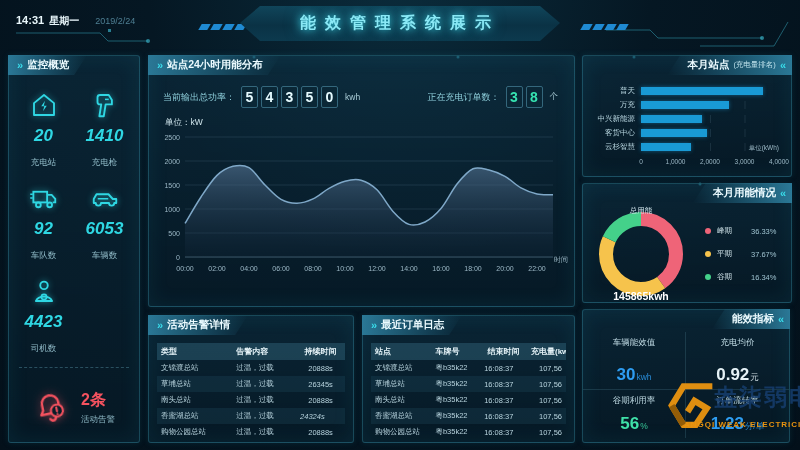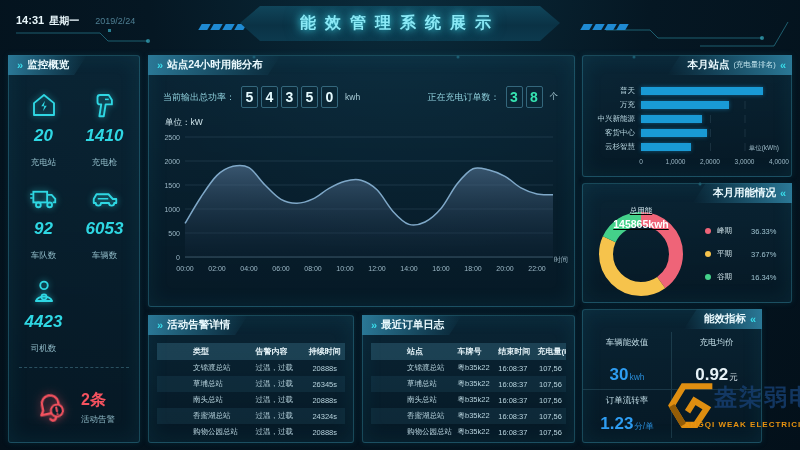--- a/index.html
+++ b/index.html
@@ -66,52 +66,52 @@
     font-size:14px;font-weight:bold;color:#e6fbff;}
   .dbox.green{color:#36e4b2;}
   .unit-row{margin:9px 0 0 16px;font-size:8.5px;color:#cfe5ec;}
   .chart-wrap{position:relative;margin:2px 4px 0 6px;}
   .xaxis-name{position:absolute;right:2px;bottom:30px;font-size:7px;color:#9cb8c6;}
 
   
   .alarm-panel{left:148px;top:315px;width:206px;height:128px;}
   .orders-panel{left:362px;top:315px;width:213px;height:128px;}
   .tbl{margin:27px 8px 0;}
-  .trow{display:flex;align-items:center;height:16px;font-size:7.5px;color:#b7d3dd;padding-left:32px;}
+  .trow{display:flex;align-items:center;height:16px;font-size:7.5px;color:#b7d3dd;}
   .trow.thead{height:17px;font-weight:bold;font-size:8px;color:#e6f4f9;background:rgba(74,140,165,.30);}
   .trow.alt{background:rgba(56,110,134,.17);}
   .trow span{padding:0 4px;overflow:hidden;white-space:nowrap;}
 
   
   .stations-panel{left:582px;top:55px;width:210px;height:122px;}
   .bars{margin:28px 12px 0 8px;}
   .brow{display:flex;align-items:center;height:14px;}
   .brow .blbl{width:50px;text-align:right;padding-right:6px;font-size:7.5px;color:#b8d6e0;white-space:nowrap;}
   .brow .btrack{flex:1;position:relative;height:8px;
     background-image:linear-gradient(90deg,rgba(160,200,220,.12) 1px,transparent 1px);background-size:25% 100%;}
   .brow .bar{height:100%;background:#199ad5;box-shadow:0 0 4px rgba(25,154,213,.5);}
   .baxis{position:relative;height:12px;margin:2px 12px 0 58px;font-size:6.5px;color:#9cb9c6;}
   .baxis span{position:absolute;transform:translateX(-50%);top:2px;}
   .bunit{position:absolute;right:12px;top:88px;font-size:6.5px;color:#9cb9c6;}
 
   
   .energy-panel{left:582px;top:183px;width:210px;height:120px;}
   .donut-zone{display:flex;align-items:center;margin-top:22px;}
   .donut-wrap{position:relative;width:96px;height:96px;margin-left:10px;}
-  .donut-center{position:absolute;inset:0;display:flex;flex-direction:column;align-items:center;justify-content:flex-start;text-decoration:underline;}
+  .donut-center{position:absolute;inset:0;display:flex;flex-direction:column;align-items:center;justify-content:space-between;}
   .donut-center .cl{font-size:7.5px;color:#cfe3ea;}
   .donut-center .cv{font-size:10.5px;font-weight:bold;color:#fff;margin-top:2px;}
   .legend{margin-left:16px;display:flex;flex-direction:column;gap:13px;}
   .litem{display:flex;align-items:center;font-size:7.5px;}
   .litem .dot{width:6px;height:6px;border-radius:50%;margin-right:6px;}
   .litem .ln{color:#d5e8ee;width:26px;}
   .litem .lp{color:#9ec2cf;margin-left:8px;}
 
   
-  .kpi-panel{left:582px;top:309px;width:180px;height:134px;}
+  .kpi-panel{left:582px;top:309px;width:208px;height:134px;}
   .kpi-grid{display:grid;grid-template-columns:1fr 1fr;margin-top:22px;height:106px;}
   .kpi-cell{display:flex;flex-direction:column;align-items:center;justify-content:center;gap:7px;}
   .kpi-cell:nth-child(odd){border-right:1px solid rgba(95,155,175,.22);}
   .kpi-cell:nth-child(-n+2){border-bottom:1px solid rgba(95,155,175,.22);gap:16px;}
   .kpi-lbl{font-size:8.5px;color:#c2dde6;}
   .kpi-val{font-size:17px;font-weight:bold;}
   .kpi-val .u{font-size:8.5px;font-weight:normal;opacity:.85;margin-left:1px;}
 
   
   .wm{position:absolute;right:2px;bottom:2px;width:176px;height:72px;z-index:6;pointer-events:none;}
@@ -317,21 +317,21 @@
           <span style="flex: 0 0 26%; text-align: center;">26345s</span>
         </div>
         <div class="trow">
           <span style="flex: 0 0 40%; text-align: left;">南头总站</span>
           <span style="flex: 0 0 34%; text-align: left;">过温，过载</span>
           <span style="flex: 0 0 26%; text-align: center;">20888s</span>
         </div>
         <div class="trow alt">
           <span style="flex: 0 0 40%; text-align: left;">香蜜湖总站</span>
           <span style="flex: 0 0 34%; text-align: left;">过温，过载</span>
-          <span style="flex: 0 0 26%; text-align: center;">24324s</span>
+          <span style="flex: 0 0 26%; text-align: left; font-style: italic;">24324s</span>
         </div>
         <div class="trow">
           <span style="flex: 0 0 40%; text-align: left;">购物公园总站</span>
           <span style="flex: 0 0 34%; text-align: left;">过温，过载</span>
           <span style="flex: 0 0 26%; text-align: center;">20888s</span>
         </div>
       </div>
   </section>
 
   <section class="panel orders-panel">
@@ -472,20 +472,24 @@
     <div class="kpi-grid" id="kpiGrid">
         <div class="kpi-cell">
           <div class="kpi-lbl">车辆能效值</div>
           <div class="kpi-val" style="color: rgb(46, 157, 242);">30<span class="u">kwh</span></div>
         </div>
         <div class="kpi-cell">
           <div class="kpi-lbl">充电均价</div>
           <div class="kpi-val" style="color: rgb(230, 242, 247);">0.92<span class="u">元</span></div>
         </div>
         <div class="kpi-cell">
+          <div class="kpi-lbl">谷期利用率</div>
+          <div class="kpi-val" style="color: rgb(63, 224, 168);">56<span class="u">%</span></div>
+        </div>
+        <div class="kpi-cell">
           <div class="kpi-lbl">订单流转率</div>
           <div class="kpi-val" style="color: rgb(46, 157, 242);">1.23<span class="u">分/单</span></div>
         </div>
       </div>
   </section>
 
   <div class="wm">
     <svg class="wm-logo" width="62" height="62" viewBox="0 0 90 90">
       <path d="M76 12 H34 L17 40 L34 68 H52 L68 44 L50 33 L40 49" fill="none" stroke="#e89310" stroke-width="9" stroke-linejoin="miter"></path>
       <path d="M17 40 L34 68" fill="none" stroke="#9a6006" stroke-width="9"></path>

